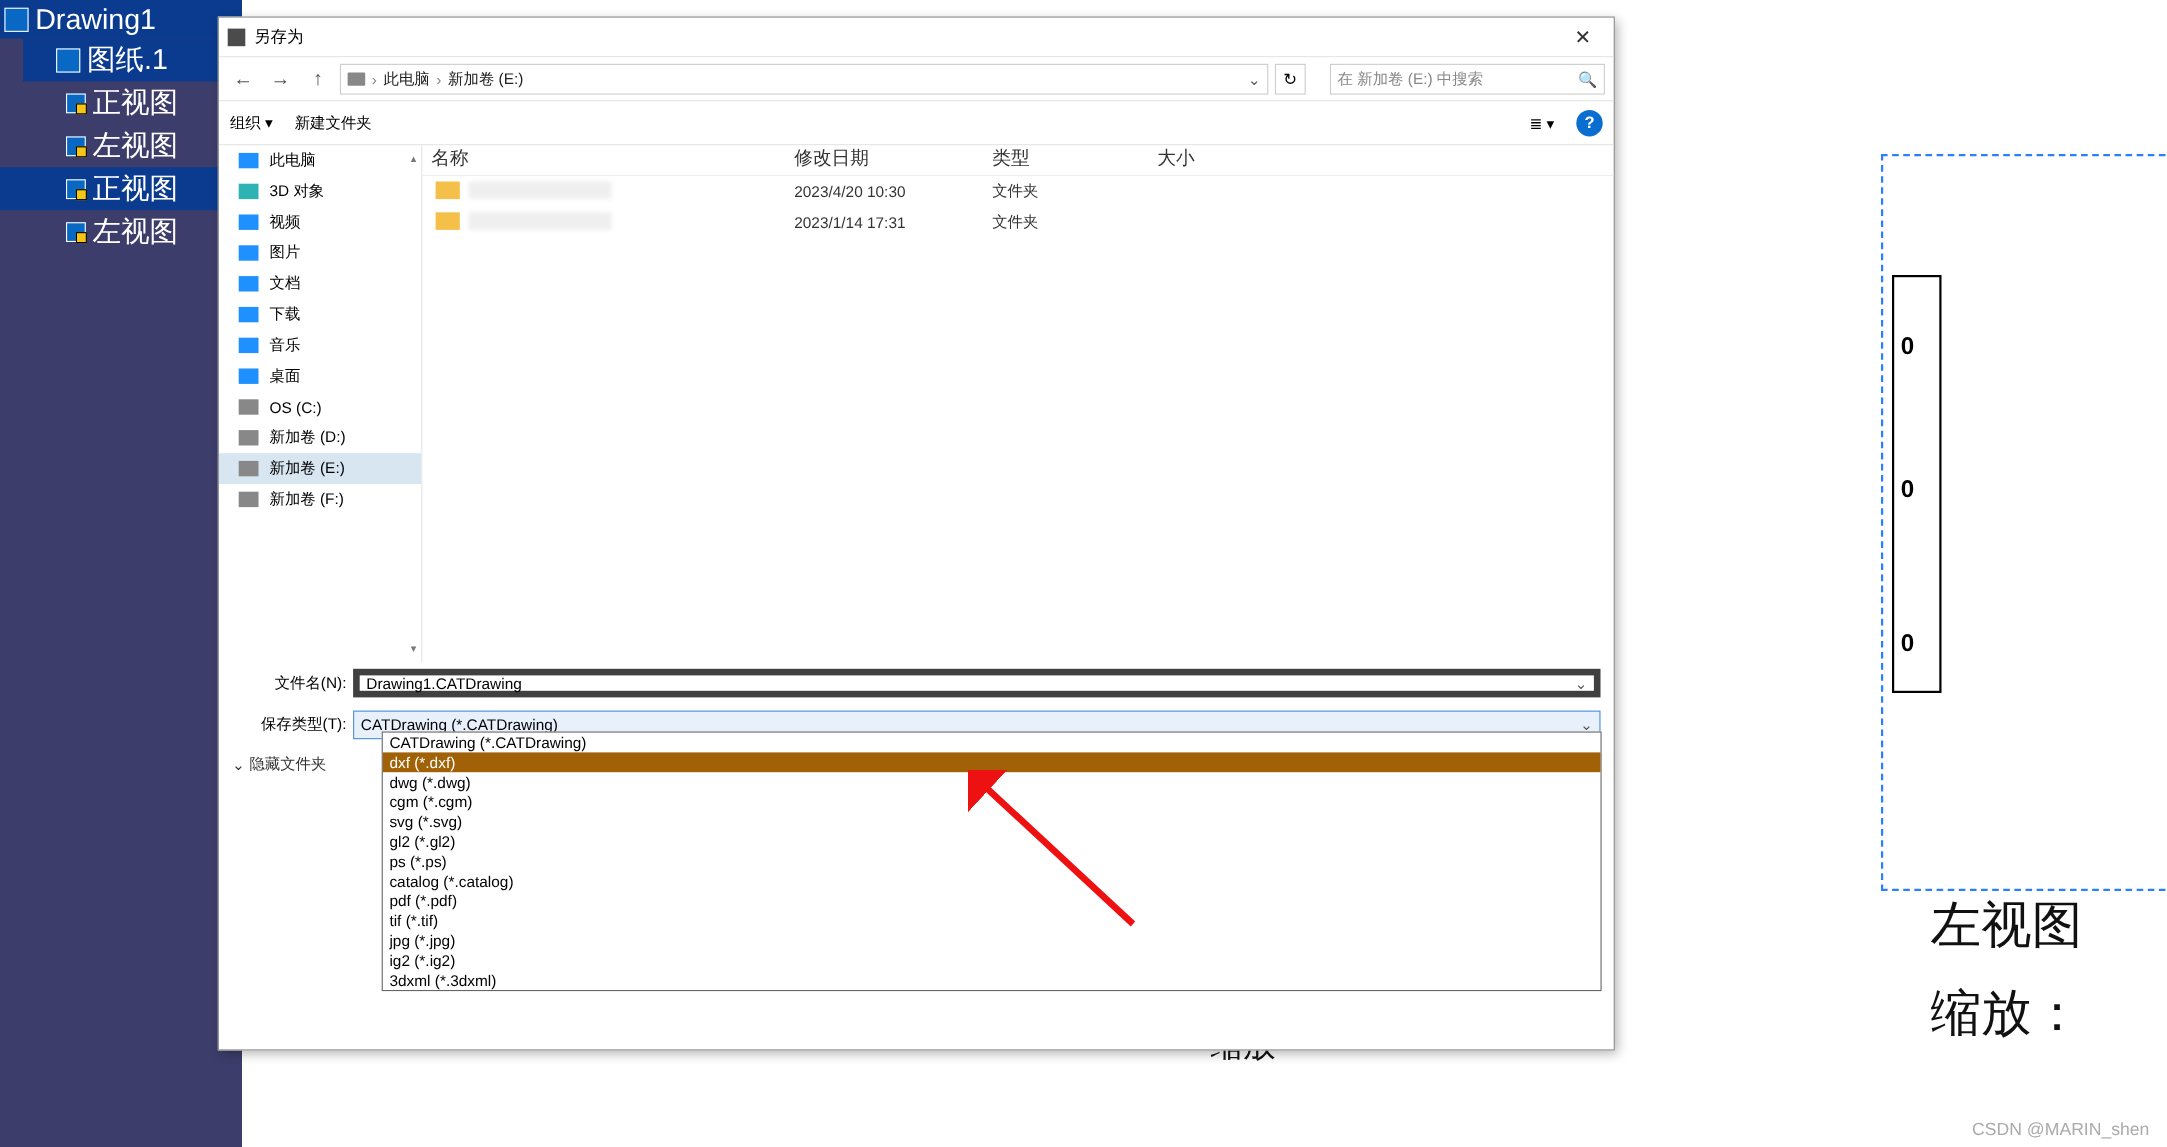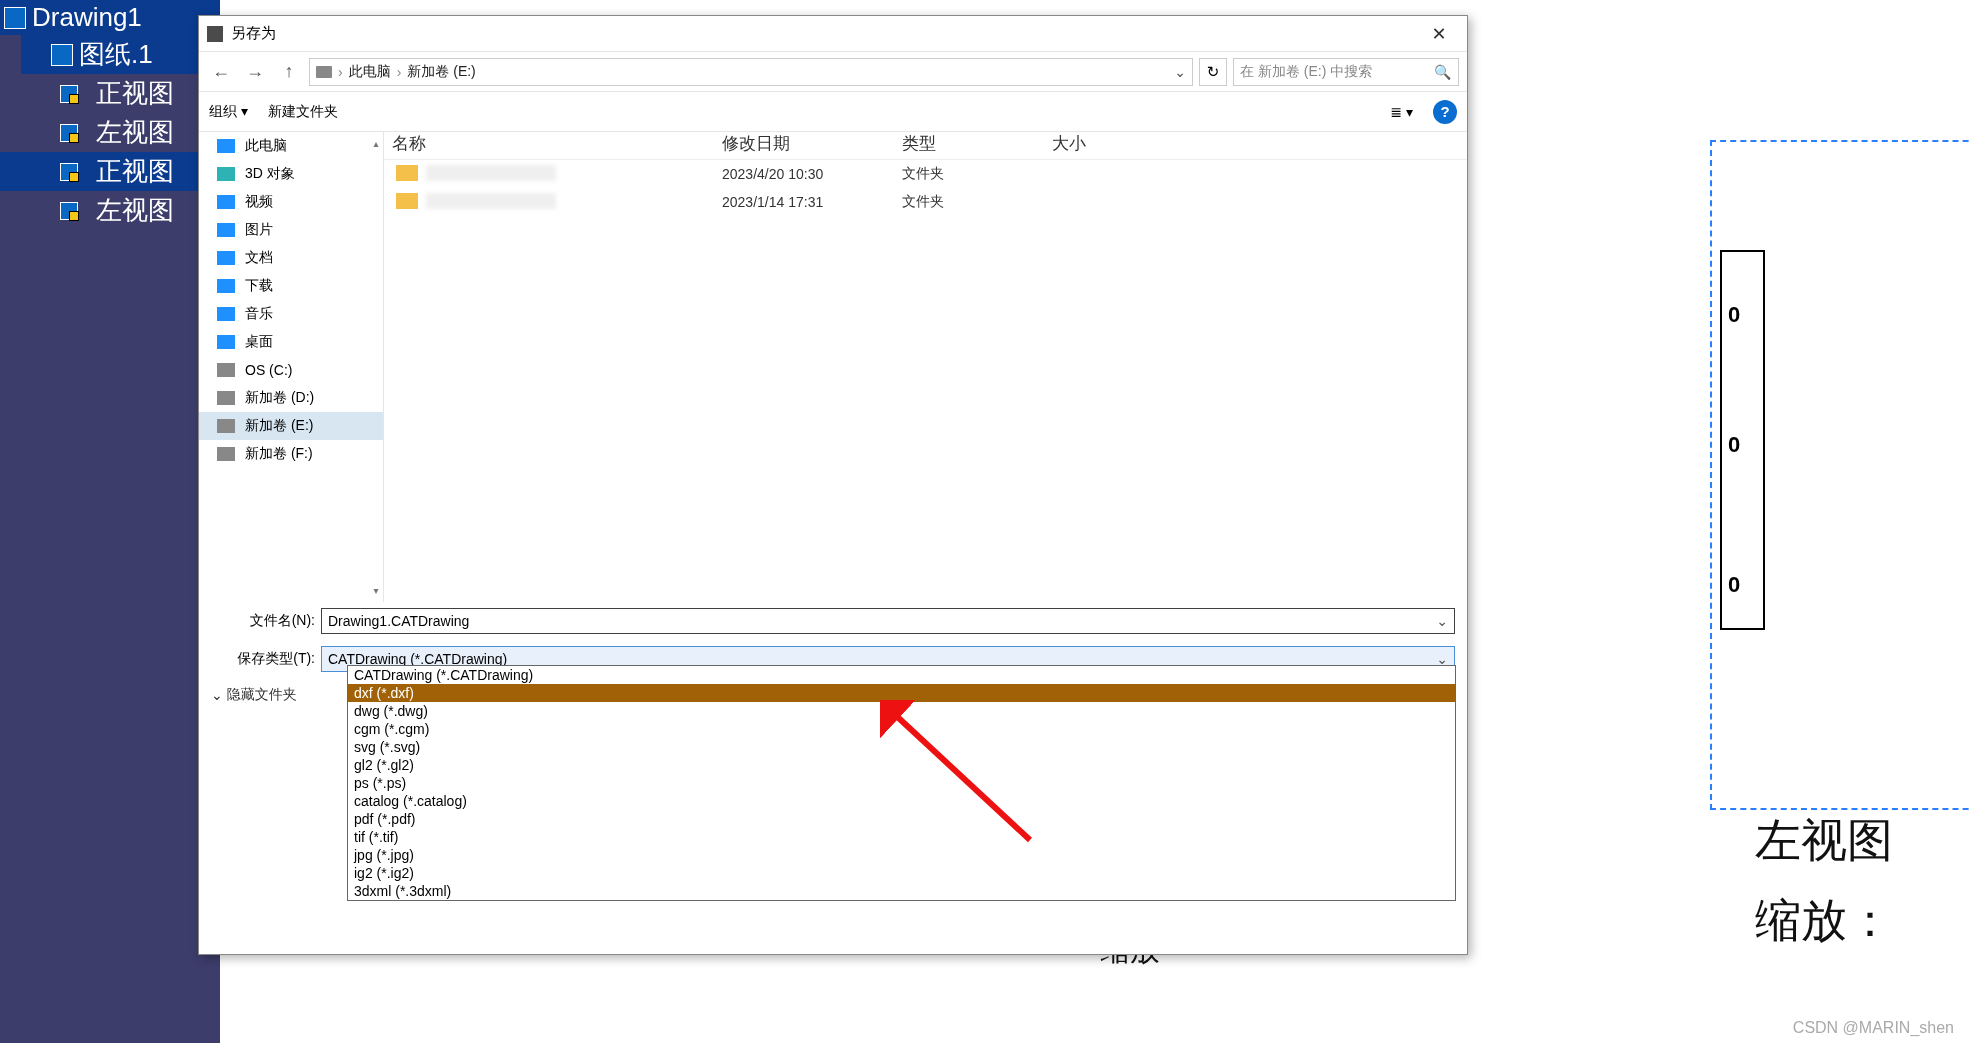--- a/index.html
+++ b/index.html
@@ -7,21 +7,21 @@
 
   
   .catia-bg { position: absolute; left: 0; top: 0; width: 220px; height: 1043px; background: #3d3d6b; }
   .tree { position: absolute; left: 0; top: 0; width: 220px; color: #fff; font-size: 26px; }
   .tree .node { display: flex; align-items: center; padding: 2px 4px; white-space: nowrap; }
   .tree .node.sel { background: #0a3b8f; }
   .tree .ico { width: 22px; height: 22px; background: #0968c4; border: 1px solid #fff; margin-right: 6px; flex: 0 0 22px; position: relative; }
   .tree .ico.small { width: 18px; height: 18px; flex: 0 0 18px; }
   .tree .ico.small::after { content: ""; position: absolute; right: -2px; bottom: -2px; width: 8px; height: 8px; background: #f5c518; border: 1px solid #000; }
   .tree .sub1 { padding-left: 30px; margin-left: 21px; }
-  .tree .sub2 { padding-left: 60px; gap: 12px; }
+  .tree .sub2 { padding-left: 60px; }
 
   
   .canvas { position: absolute; left: 220px; top: 0; right: 0; bottom: 0; background: #fff; }
   .dash-frame { position: absolute; left: 1490px; top: 140px; width: 390px; height: 670px; border: 2px dashed #2a7fff; }
   .shape { position: absolute; left: 1500px; top: 250px; width: 45px; height: 380px; border: 2px solid #000; background: #fff; }
   .shape .z { position: absolute; left: 6px; font-size: 22px; font-weight: bold; }
   .script { position: absolute; left: 1535px; font-family: "KaiTi", serif; font-size: 46px; color: #111; }
   .script.small { font-size: 30px; left: 880px; }
 
   
@@ -31,21 +31,21 @@
   .titlebar .title { font-size: 15px; color: #000; flex: 1; }
   .titlebar .close { width: 40px; height: 30px; display: flex; align-items: center; justify-content: center; font-size: 18px; color: #333; cursor: pointer; }
 
   .navrow { height: 40px; display: flex; align-items: center; padding: 0 8px; gap: 6px; border-bottom: 1px solid #e5e5e5; }
   .navbtn { width: 28px; height: 28px; display: flex; align-items: center; justify-content: center; color: #555; font-size: 18px; }
   .crumbs { flex: 1; height: 28px; border: 1px solid #ccc; display: flex; align-items: center; padding: 0 6px; gap: 6px; font-size: 14px; color: #222; }
   .crumbs .sep { color: #888; }
   .crumbs .diskico { width: 16px; height: 12px; background: #888; border-radius: 1px; }
   .crumbs .drop { margin-left: auto; color: #555; }
   .refresh { width: 28px; height: 28px; border: 1px solid #ccc; display: flex; align-items: center; justify-content: center; font-size: 15px; }
-  .search { width: 226px; height: 28px; border: 1px solid #ccc; display: flex; align-items: center; padding: 0 6px; font-size: 14px; color: #888; }
+  .search { width: 250px; height: 28px; border: 1px solid #ccc; display: flex; align-items: center; padding: 0 6px; font-size: 14px; color: #888; margin-left: 16px; }
   .search .sico { margin-left: auto; color: #666; }
 
   .toolsrow { height: 40px; display: flex; align-items: center; padding: 0 10px; gap: 20px; border-bottom: 1px solid #e5e5e5; font-size: 14px; }
   .toolsrow .spacer { flex: 1; }
   .helpico { width: 24px; height: 24px; border-radius: 50%; background: #0a6ed1; color: #fff; display: flex; align-items: center; justify-content: center; font-size: 15px; font-weight: bold; }
 
   .body { display: flex; height: 470px; }
   .sidebar { width: 185px; border-right: 1px solid #e5e5e5; overflow-y: auto; position: relative; }
   .side-item { display: flex; align-items: center; height: 28px; padding: 0 8px 0 18px; font-size: 14px; color: #000; gap: 10px; }
   .side-item.selected { background: #d8e6f2; }
@@ -68,21 +68,21 @@
   .col-date { width: 180px; }
   .col-type { width: 150px; }
   .col-size { width: 120px; }
   .file-row { display: flex; height: 28px; align-items: center; font-size: 14px; color: #333; }
   .file-row > div { padding-left: 8px; }
   .file-row .folder-ico { width: 22px; height: 16px; background: #f5c04a; display: inline-block; margin: 0 8px 0 4px; }
   .blur { background: #efefef; filter: blur(2px); width: 130px; height: 16px; display: inline-block; }
 
   .formrow { display: flex; align-items: center; padding: 6px 12px; font-size: 14px; }
   .formrow label { width: 110px; text-align: right; padding-right: 6px; }
-  .formrow .field { flex: 1; height: 26px; border: 1px solid #404040; padding: 0 6px; display: flex; align-items: center; font-size: 14px; }
+  .formrow .field { flex: 1; height: 26px; border: 6px solid #404040; padding: 0 6px; display: flex; align-items: center; font-size: 14px; }
   .formrow .field.sel { background: #e8f0fb; border: 1px solid #4a90d9; }
   .field .drop { margin-left: auto; color: #555; }
 
   .hidefolders { display: flex; align-items: center; padding: 8px 12px; font-size: 14px; color: #333; gap: 4px; }
 
   
   .droplist { position: absolute; left: 347px; top: 665px; width: 1109px; border: 1px solid #666; background: #fff; z-index: 50; font-size: 14px; }
   .droplist .item { padding: 1px 6px; }
   .droplist .item.hl { background: #a16207; color: #fff; }
 

